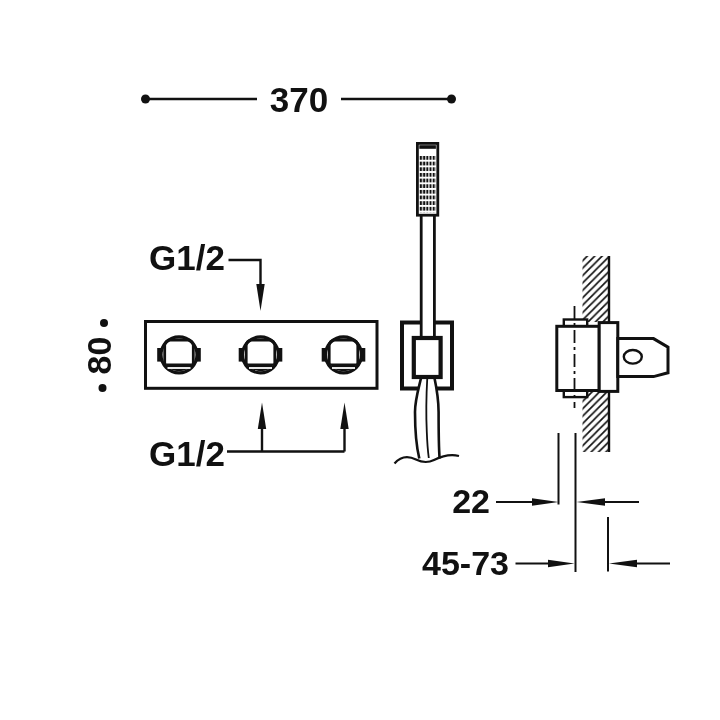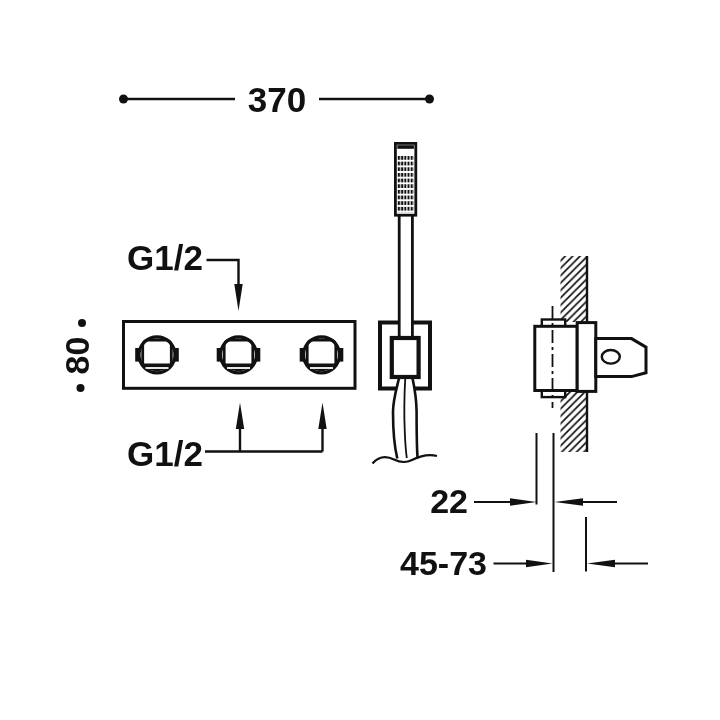--- a/index.html
+++ b/index.html
@@ -8,20 +8,21 @@
     background: #ffffff;
     width: 720px;
     height: 720px;
     overflow: hidden;
   }
   .canvas {
     position: relative;
     width: 684px;
     height: 720px;
     background: #ffffff;
+    margin-left: 22px;
   }
   svg { display: block; }
   text {
     font-family: "Liberation Sans", "DejaVu Sans", sans-serif;
     font-weight: bold;
     fill: #111111;
   }
   .dim-text   { font-size: 35px; }
   .dim-text-sm{ font-size: 34px; }
   .ln  { stroke: #111111; fill: none; }

